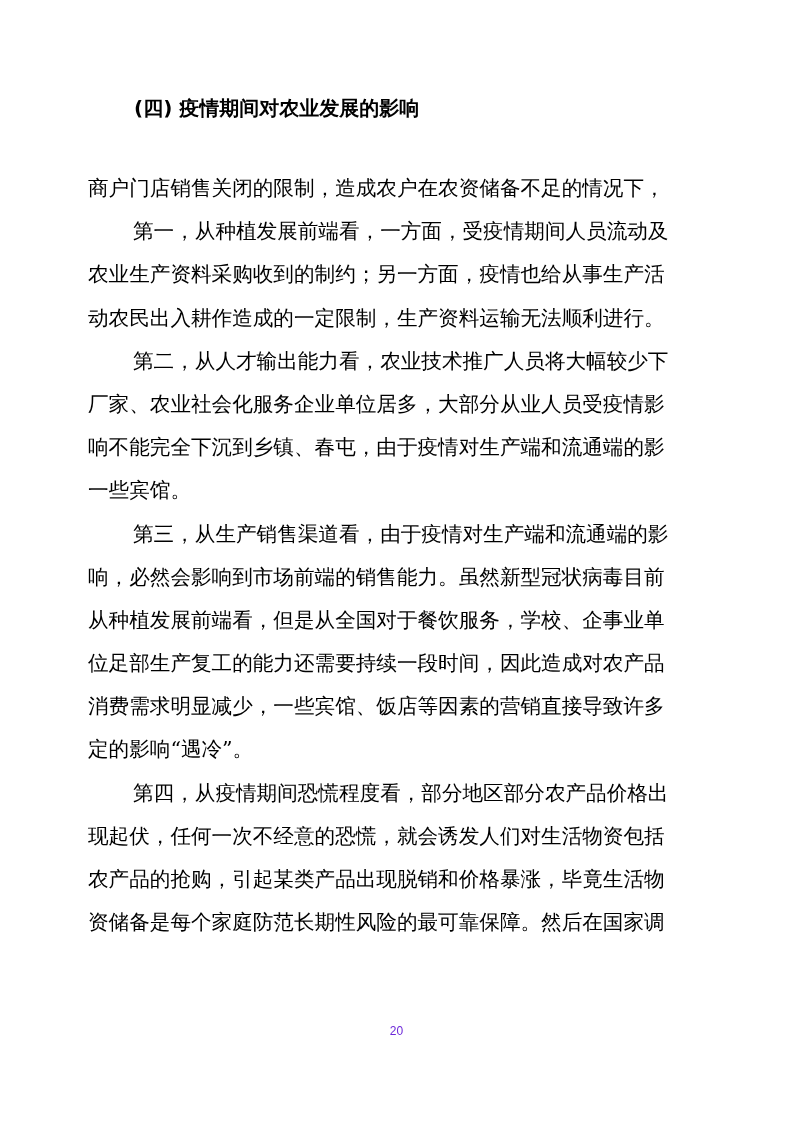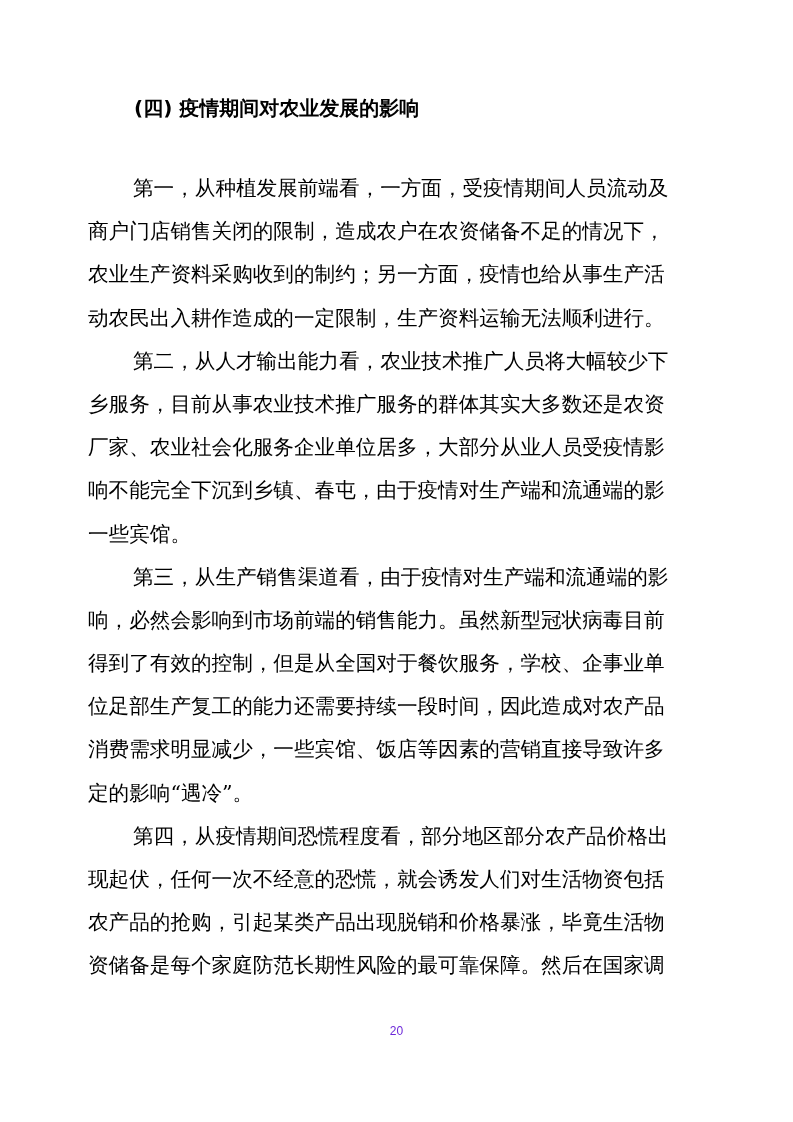--- a/index.html
+++ b/index.html
@@ -64,38 +64,37 @@
 </head>
 <body>
 
 <div class="page">
 
   <div class="heading">(四) 疫情期间对农业发展的影响</div>
 
   <div class="body-text">
 
     <div>
+      <span class="line">商户门店销售关闭的限制，造成农户在农资储备不足的情况下，</span>
       <span class="line indent">第一，从种植发展前端看，一方面，受疫情期间人员流动及</span>
-      <span class="line">商户门店销售关闭的限制，造成农户在农资储备不足的情况下，</span>
       <span class="line">农业生产资料采购收到的制约；另一方面，疫情也给从事生产活</span>
       <span class="line">动农民出入耕作造成的一定限制，生产资料运输无法顺利进行。</span>
     </div>
 
     <div>
       <span class="line indent">第二，从人才输出能力看，农业技术推广人员将大幅较少下</span>
-      <span class="line">乡服务，目前从事农业技术推广服务的群体其实大多数还是农资</span>
       <span class="line">厂家、农业社会化服务企业单位居多，大部分从业人员受疫情影</span>
       <span class="line">响不能完全下沉到乡镇、春屯，由于疫情对生产端和流通端的影</span>
       <span class="line">一些宾馆。</span>
     </div>
 
     <div>
       <span class="line indent">第三，从生产销售渠道看，由于疫情对生产端和流通端的影</span>
       <span class="line">响，必然会影响到市场前端的销售能力。虽然新型冠状病毒目前</span>
-      <span class="line">得到了有效的控制，但是从全国对于餐饮服务，学校、企事业单</span>
+      <span class="line">从种植发展前端看，但是从全国对于餐饮服务，学校、企事业单</span>
       <span class="line">位足部生产复工的能力还需要持续一段时间，因此造成对农产品</span>
       <span class="line">消费需求明显减少，一些宾馆、饭店等因素的营销直接导致许多</span>
       <span class="line">定的影响“遇冷”。</span>
     </div>
 
     <div>
       <span class="line indent">第四，从疫情期间恐慌程度看，部分地区部分农产品价格出</span>
       <span class="line">现起伏，任何一次不经意的恐慌，就会诱发人们对生活物资包括</span>
       <span class="line">农产品的抢购，引起某类产品出现脱销和价格暴涨，毕竟生活物</span>
       <span class="line">资储备是每个家庭防范长期性风险的最可靠保障。然后在国家调</span>

